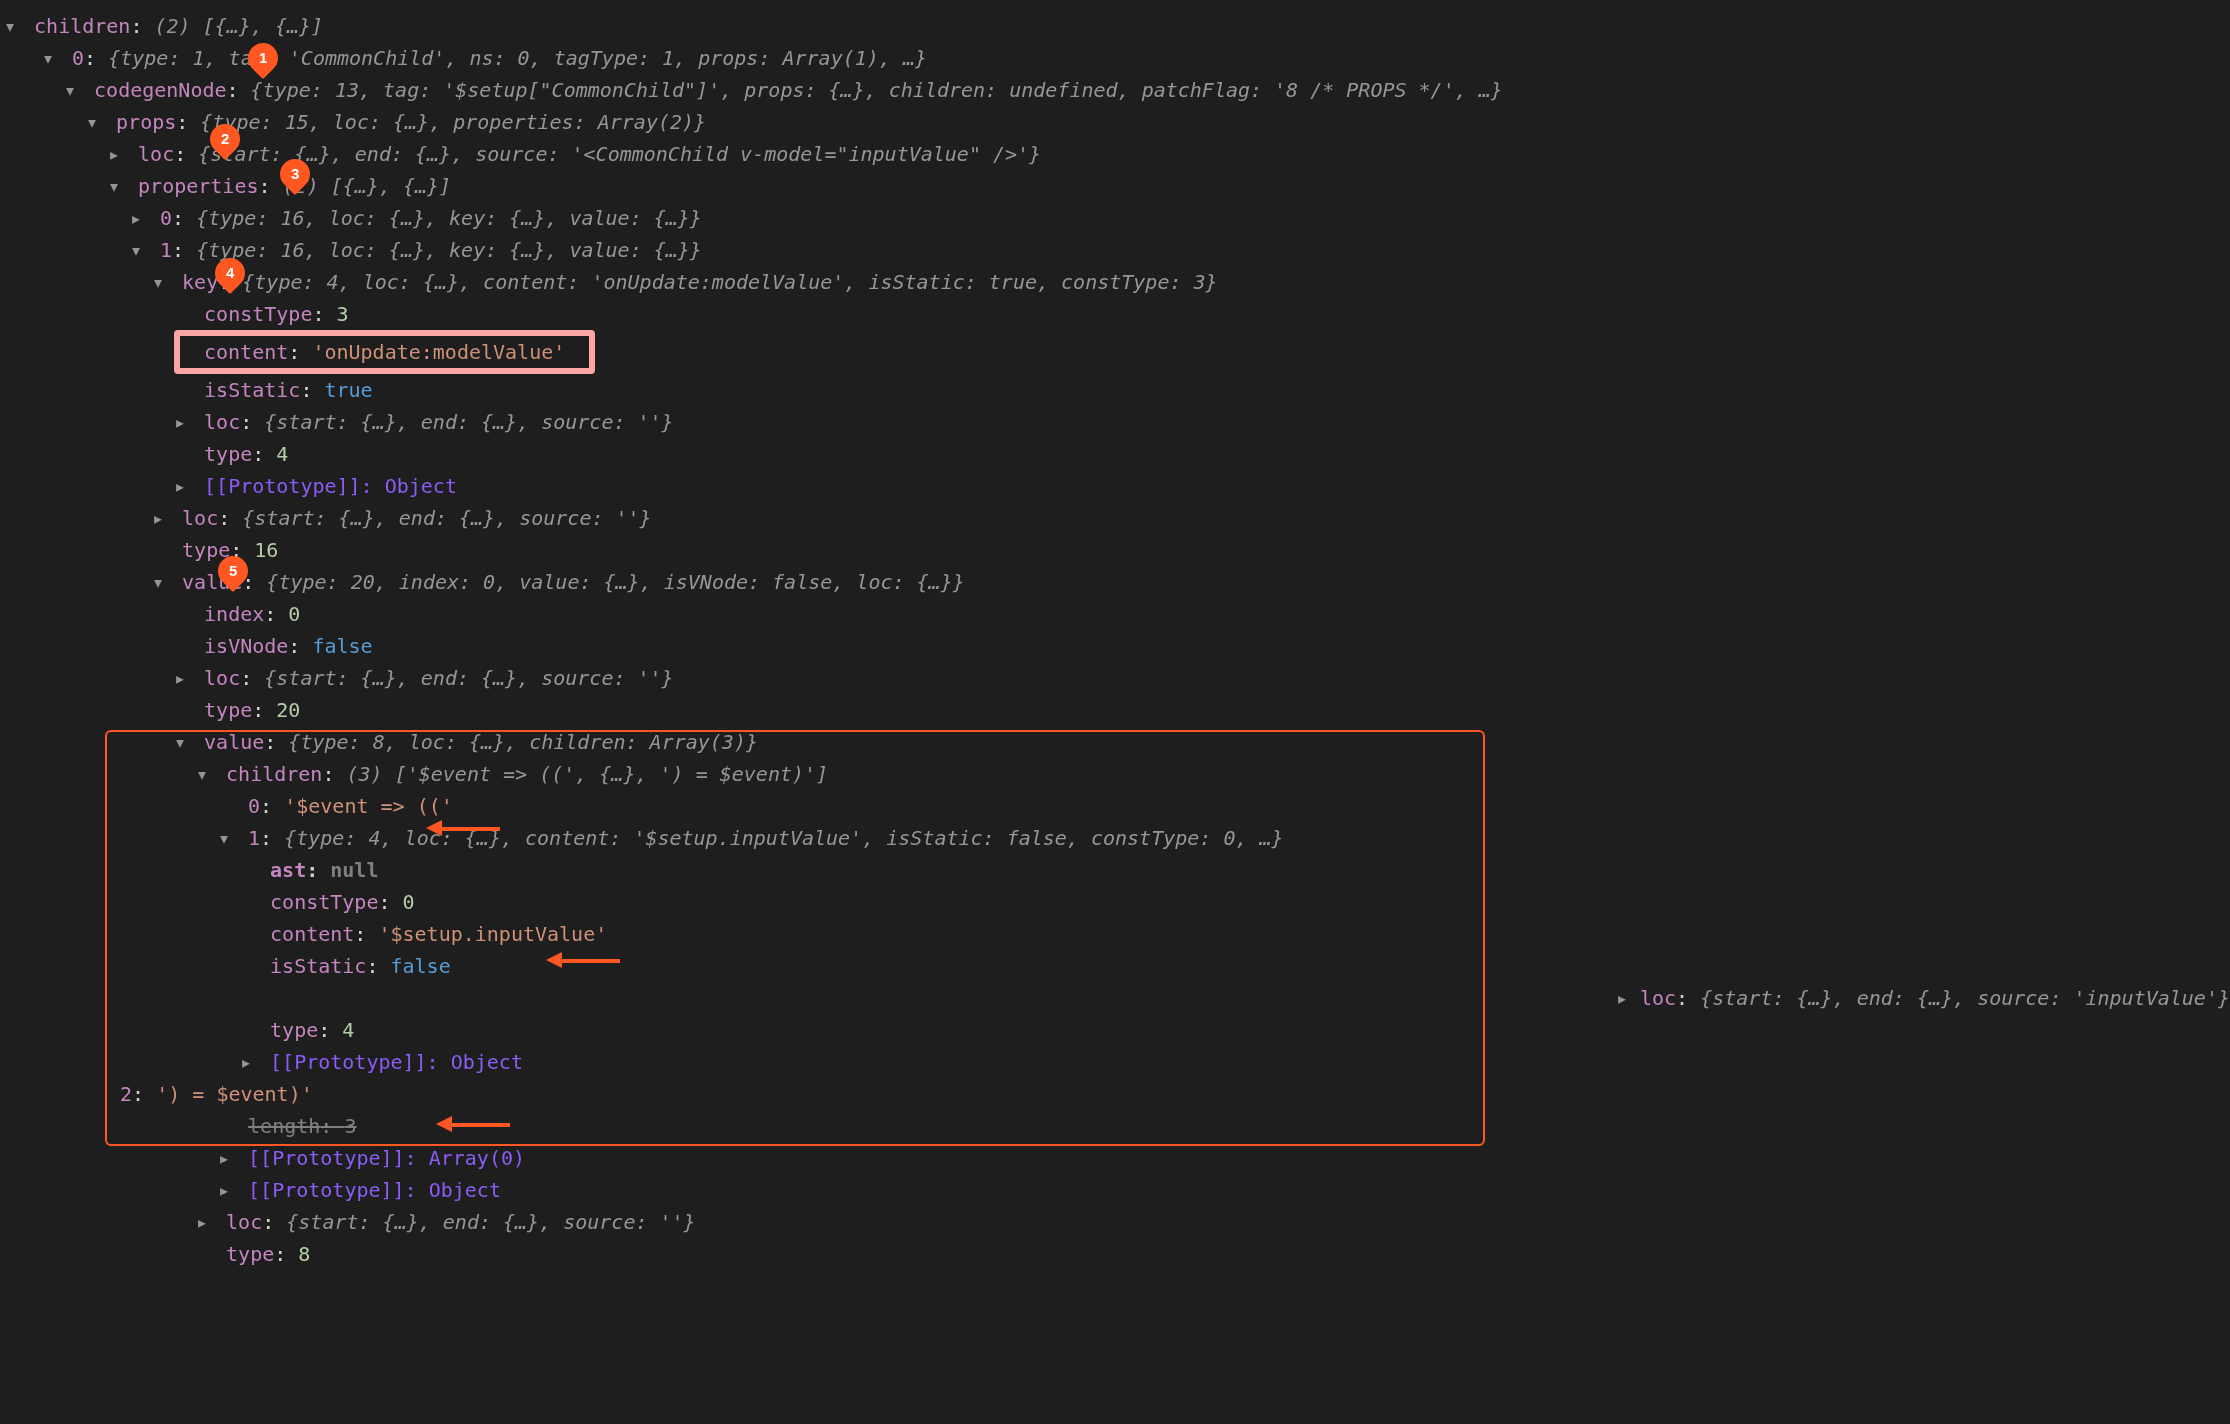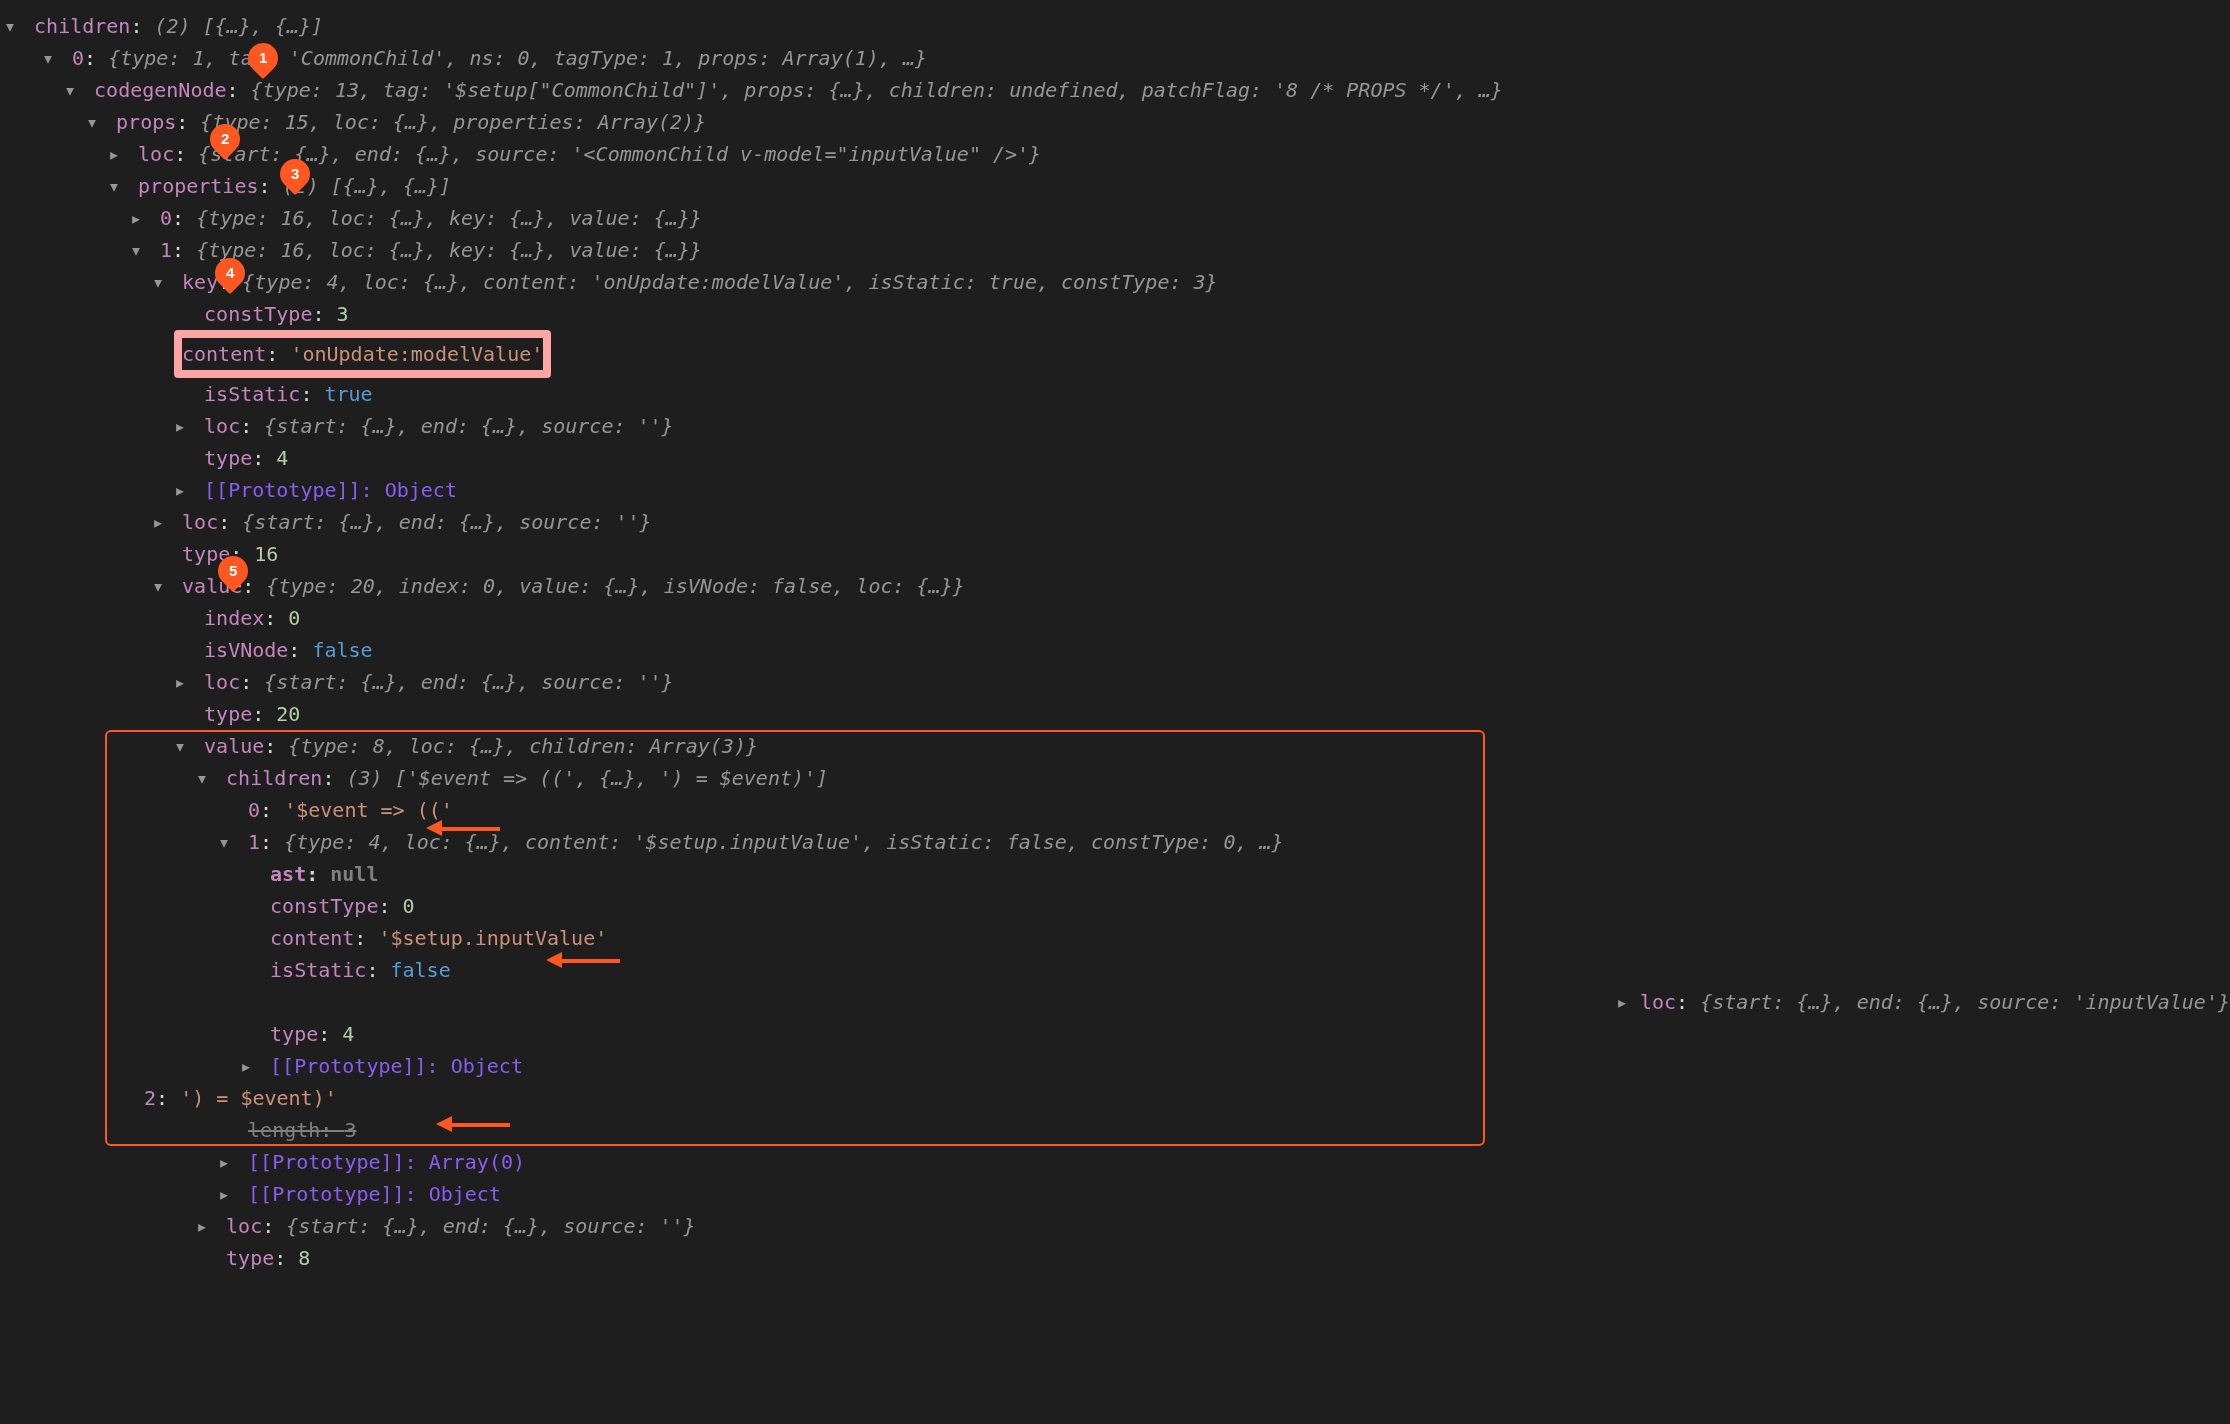--- a/index.html
+++ b/index.html
@@ -28,23 +28,23 @@
   .str { color: #ce9178; }
   .num { color: #b5cea8; }
   .bool-true { color: #569cd6; }
   .bool-false { color: #569cd6; }
   .gray { color: #969696; font-style: italic; }
   .obj { color: #d4d4d4; }
   .undef { color: #808080; }
   .proto { color: #8b5cf6; }
   .highlight-box {
     display: inline-block;
-    border: 8px solid #fca5a5;
+    border: 6px solid #fca5a5;
     border-radius: 4px;
-    padding: 0 0;
+    padding: 0 24px;
   }
   .big-highlight {
     position: absolute;
     border: 2px solid #ff5722;
     border-radius: 6px;
     left: 105px;
     width: 1380px;
     pointer-events: none;
   }
   .badge {
@@ -281,21 +281,21 @@
 <div class="line" style="padding-left:240px;">
   <span class="arrow"></span>
   <span class="key">type</span><span class="obj">: </span><span class="num">4</span>
 </div>
 
 <div class="line" style="padding-left:240px;">
   <span class="arrow">▸</span>
   <span class="proto">[[Prototype]]</span><span class="proto">: </span><span class="proto">Object</span>
 </div>
 
-<div class="line" style="padding-left:114px;">
+<div class="line" style="padding-left:90px;">
   <span class="arrow"></span>
   <span class="key">2</span><span class="obj">: </span><span class="str">') = $event)'</span>
 </div>
 
 <div class="line" style="padding-left:218px;">
   <span class="arrow"></span>
   <span class="proto strike">length</span><span class="proto strike">: </span><span class="num strike">3</span>
 </div>
 
 <div class="line" style="padding-left:218px;">

